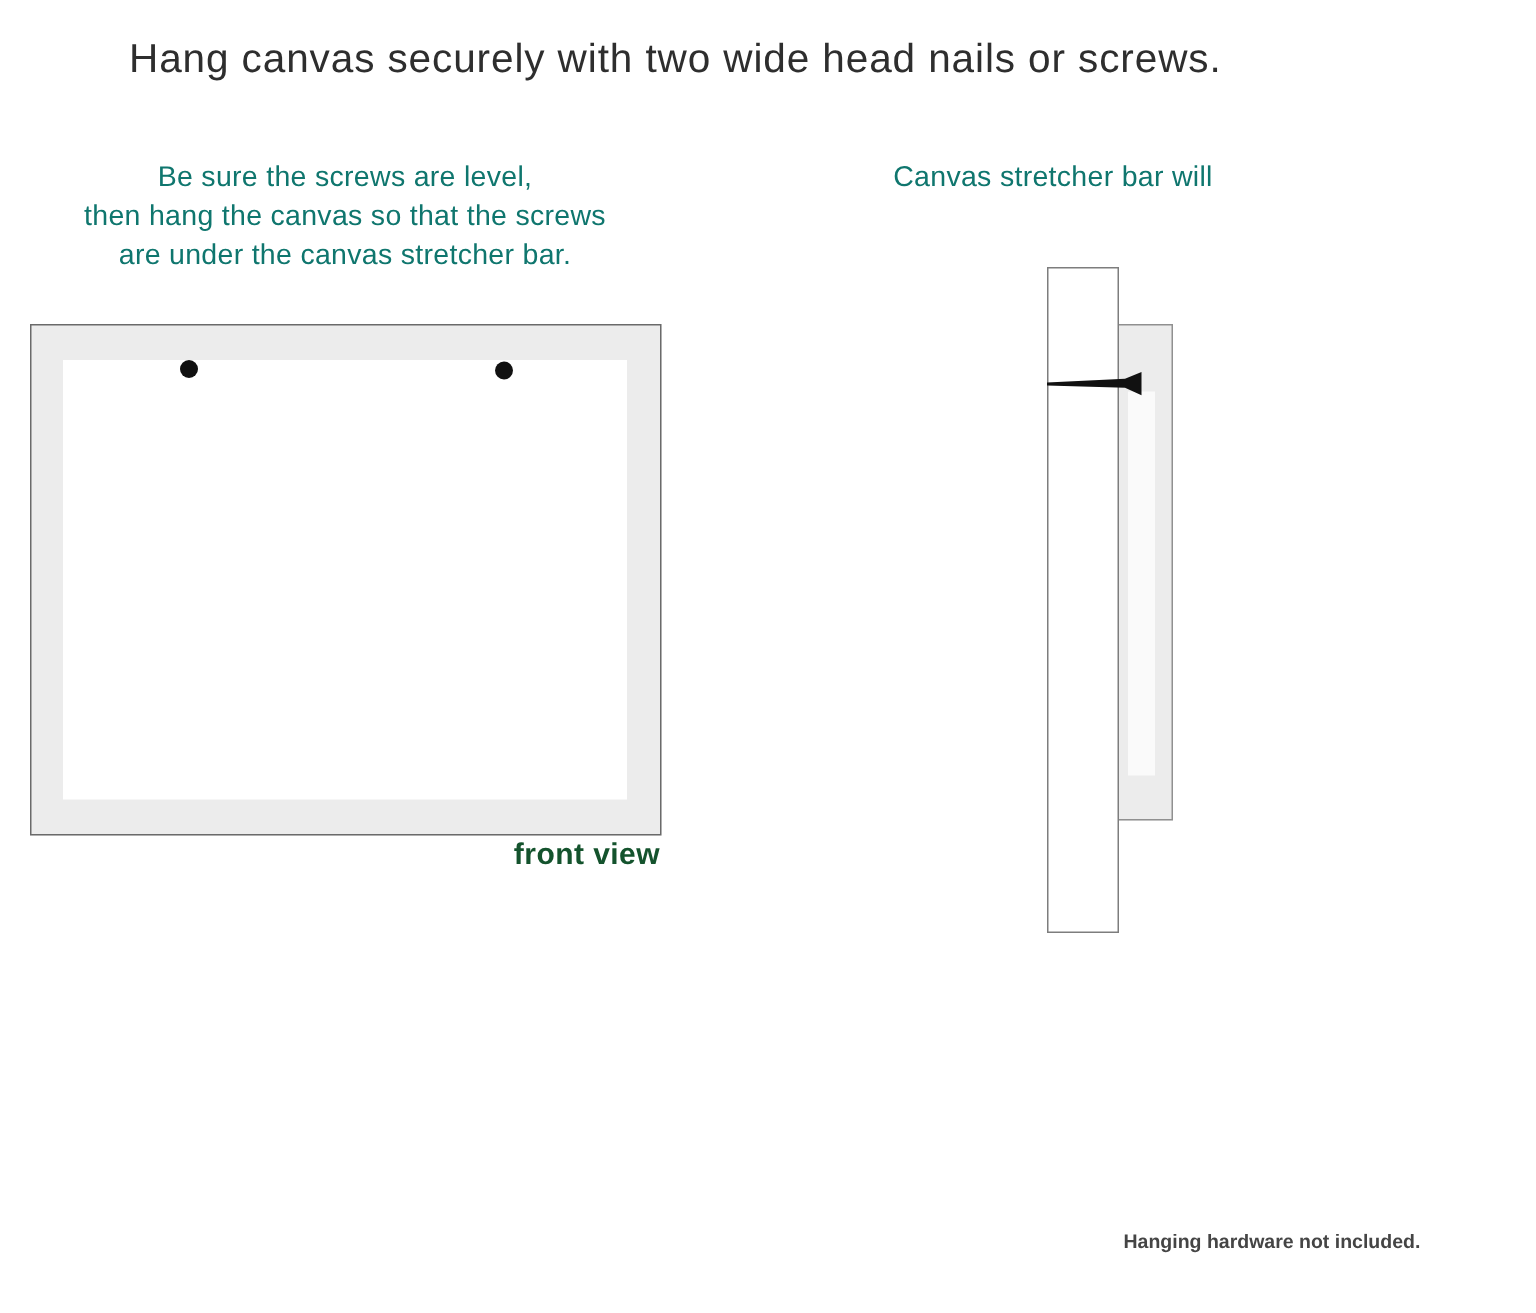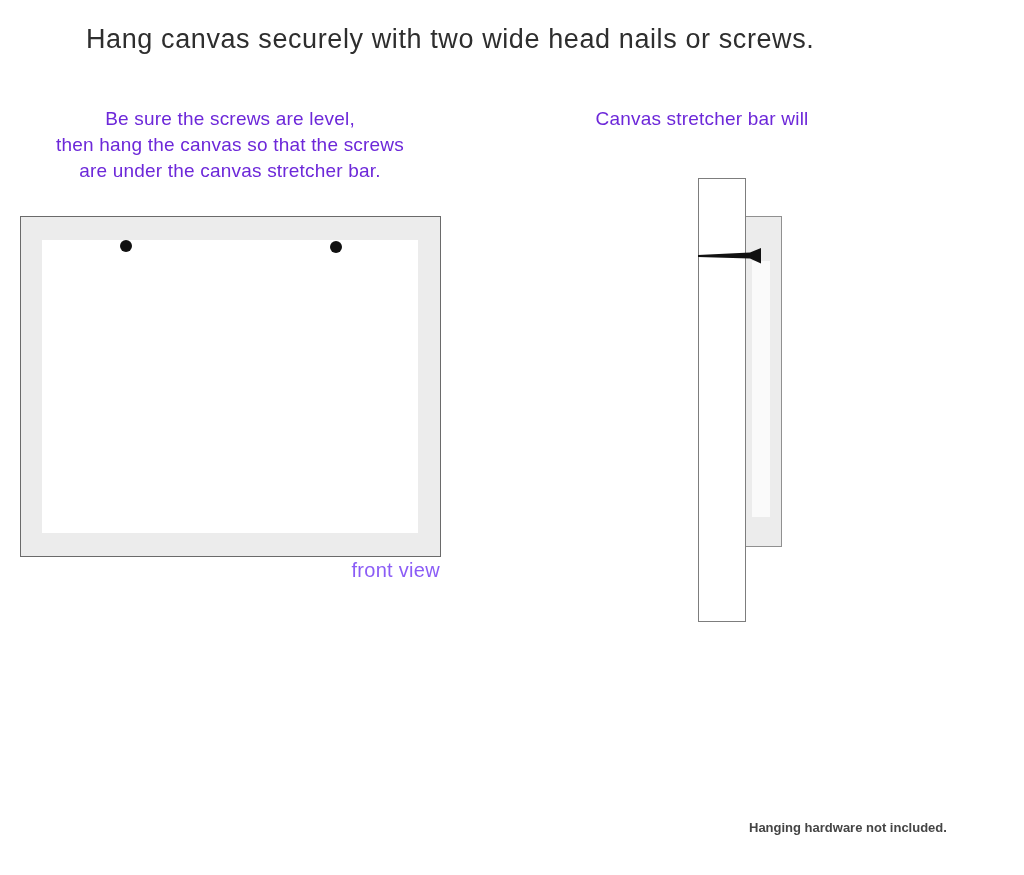--- a/index.html
+++ b/index.html
@@ -24,21 +24,21 @@
     letter-spacing: 0.6px;
     color: #2e2e2e;
     margin: 12px;
   }
 
   .instructions {
     text-align: center;
     font-size: 19px; font-weight: 300;
     line-height: 26px;
     letter-spacing: 0.2px;
-    color: #6d28d9;
+    color: #0f766e;
   }
   .instructions .line { display: block; }
   .front-instructions { left: 10px;  top: 106px; width: 440px; }
   .side-instructions  { left: 584px; top: 106px; width: 236px; }
 
   
   .front-frame {
     left: 20px; top: 216px; width: 421px; height: 341px;
     background: #ececec;
     border: 1px solid #6a6a6a;
@@ -49,23 +49,23 @@
   }
   .nail-dot {
     width: 12px; height: 12px;
     border-radius: 50%;
     background: #111111;
   }
   .nail-dot.left  { left: 99px;  top: 23px; }
   .nail-dot.right { left: 309px; top: 24px; }
 
   .view-label {
-    font-size: 20px; font-weight: 400;
+    font-size: 20px; font-weight: 700;
     letter-spacing: 0.3px;
-    color: #8b5cf6;
+    color: #14532d;
   }
   .front-label { left: 240px; top: 559px; width: 200px; text-align: right; }
   .side-label  { left: 756px; top: 559px; width: 200px; text-align: left; }
 
   
   .side-canvas {
     left: 744px; top: 216px; width: 38px; height: 331px;
     background: #ececec;
     border: 1.5px solid #909090;
     z-index: 1;

